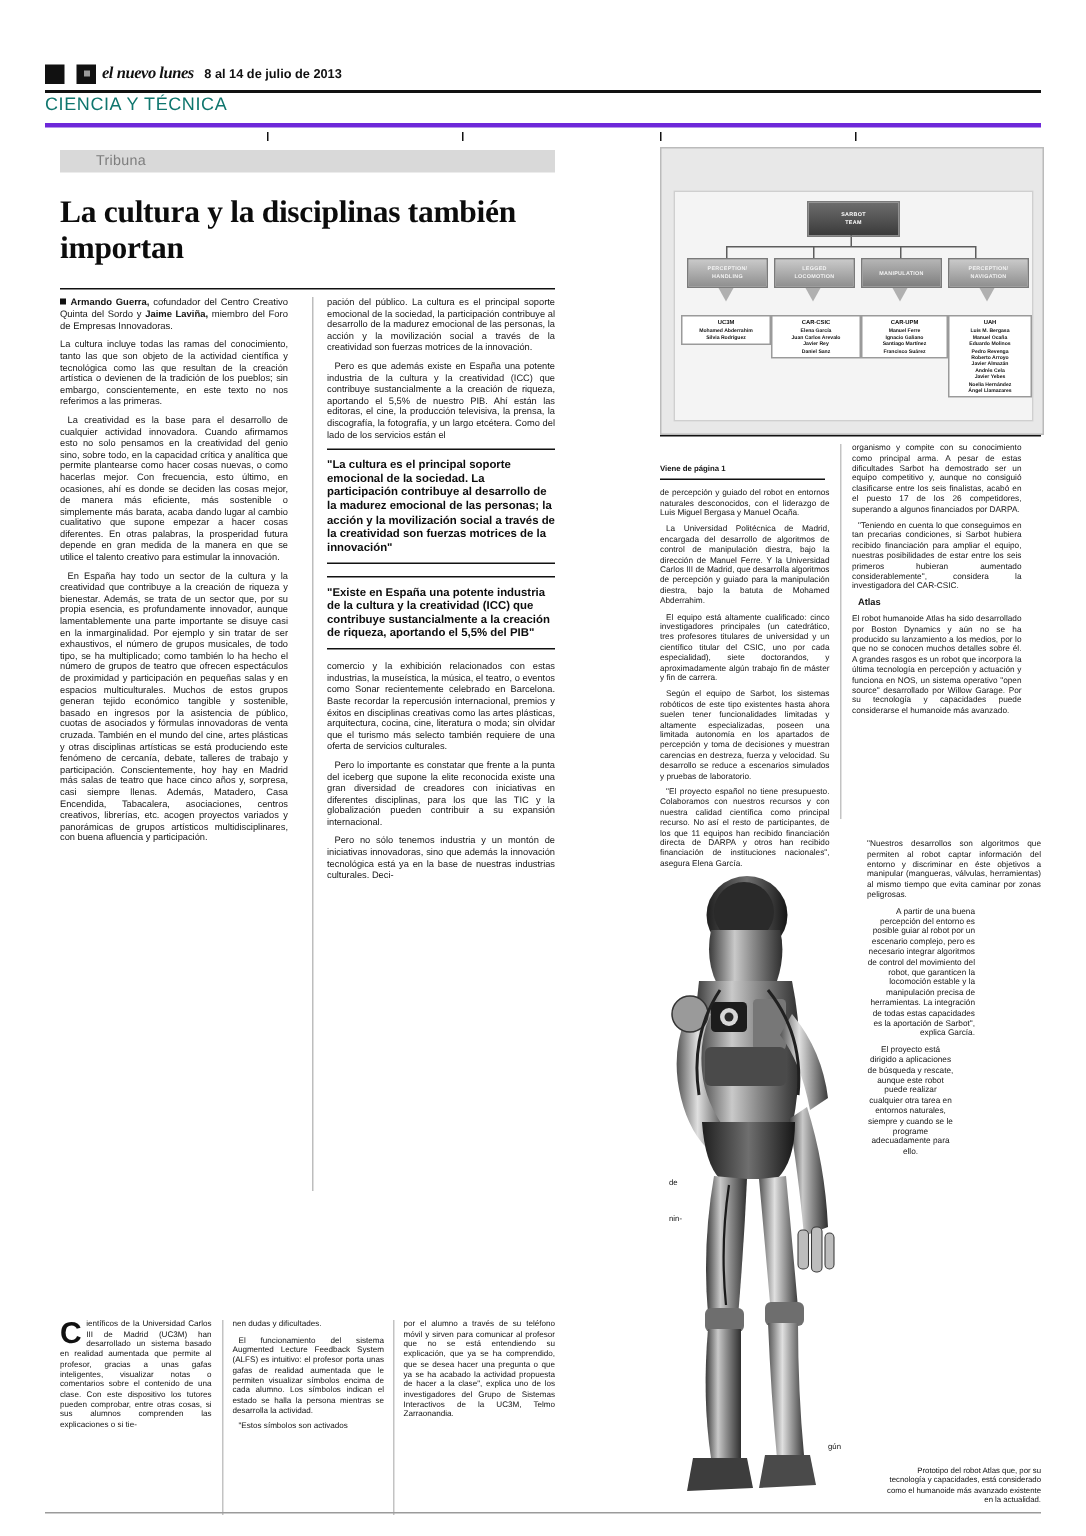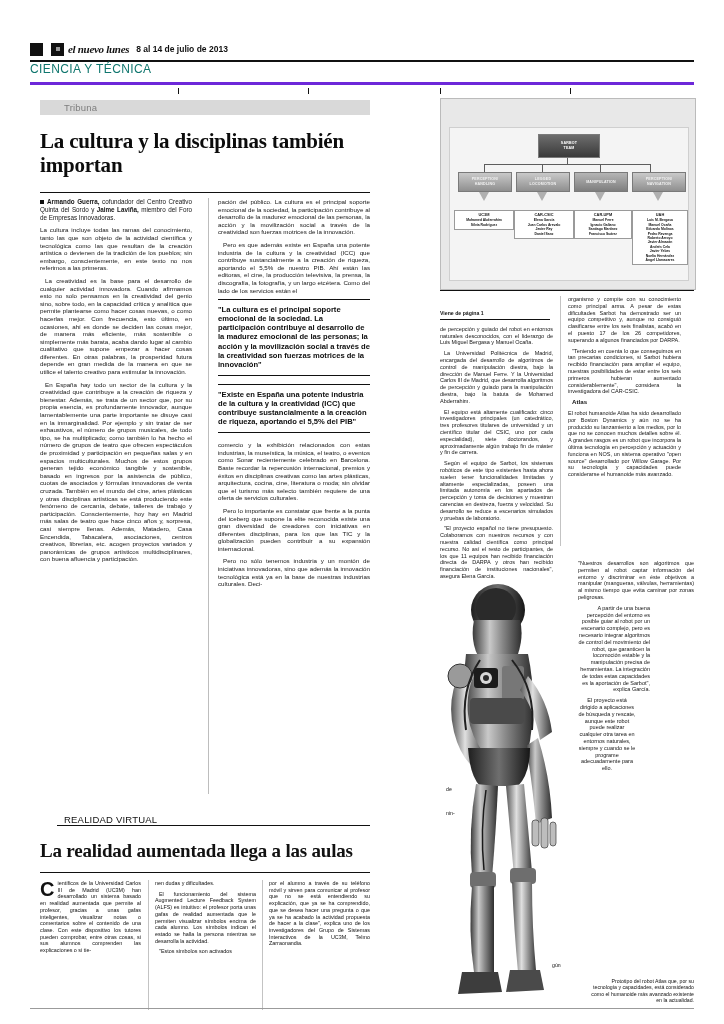--- a/index.html
+++ b/index.html
@@ -346,28 +346,20 @@
       <p class="rt-c">El proyecto está dirigido a aplicaciones de búsqueda y rescate, aunque este robot puede realizar cualquier otra tarea en entornos naturales, siempre y cuando se le programe adecuadamente para ello.</p>
     </div>
 
     <div style="position:absolute;left:6px;top:226px;font-size:5.2px;">de</div>
     <div style="position:absolute;left:6px;top:250px;font-size:5.2px;">nin-</div>
     <div style="position:absolute;left:112px;top:402px;font-size:5.2px;">gún</div>
 
     <div class="caption">Prototipo del robot Atlas que, por su tecnología y capacidades, está considerado como el humanoide más avanzado existente en la actualidad.</div>
   </div>
 
-  <div class="bot">
-    <div class="kicker" style="background:#fff;">
-      <div class="sq"></div>
-      <div class="lbl" style="color:#111;border-bottom:1px solid #111;">REALIDAD VIRTUAL</div>
-    </div>
-    <div class="bhead">La realidad aumentada llega a las aulas</div>
-    <div class="brule"></div>
-  </div>
 
   <div class="bcols">
     <div class="bvr" style="left:108px;"></div>
     <div class="bvr" style="left:222px;"></div>
 
     <div class="bcol b1">
       <p class="noind"><span class="dropcap">C</span><span>ientíficos de la Universidad Carlos III de Madrid (UC3M) han desarrollado un sistema basado en realidad aumentada que permite al profesor, gracias a unas gafas inteligentes, visualizar notas o comentarios sobre el contenido de una clase. Con este dispositivo los tutores pueden comprobar, entre otras cosas, si sus alumnos comprenden las explicaciones o si tie-</span></p>
     </div>
     <div class="bcol b2">
       <p class="noind">nen dudas y dificultades.</p>

